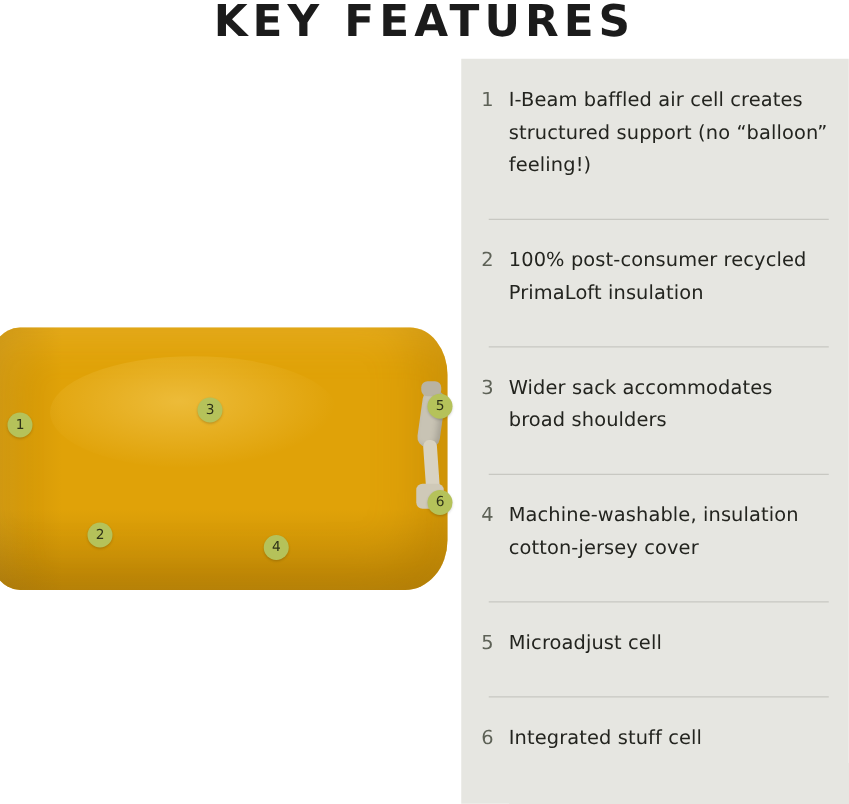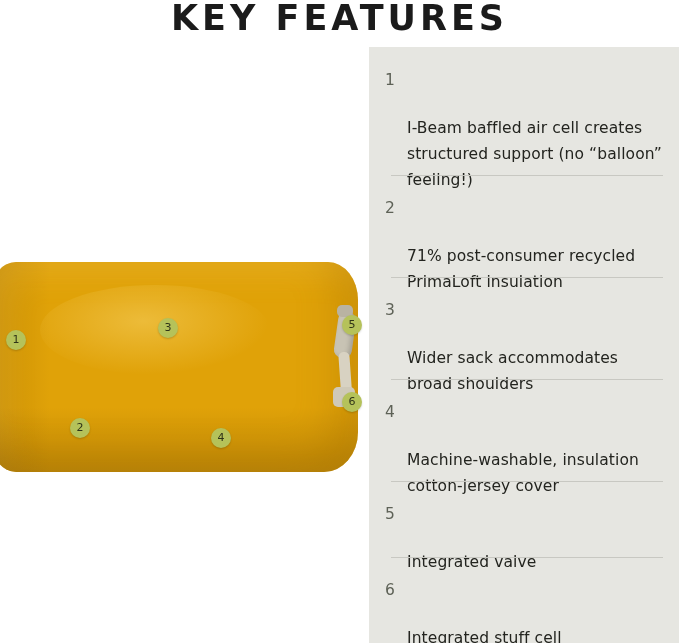--- a/index.html
+++ b/index.html
@@ -65,21 +65,20 @@
     line-height: 26px;
     text-align: left;
   }
 
   .feature-text {
     flex: 1 1 auto;
     font-size: 15.5px;
     color: #23241f;
     line-height: 26px;
     letter-spacing: 0.1px;
-    margin-top: 48px;
   }
 
   .divider {
     position: absolute;
     left: 22px;
     width: 272px;
     height: 1px;
     background: #c8c8c2;
   }
 
@@ -219,39 +218,39 @@
   <div class="features-panel">
 
     <div class="feature-row" style="top:20px;">
       <div class="feature-num">1</div>
       <div class="feature-text">I-Beam baffled air cell creates structured support (no “balloon” feeling!)</div>
     </div>
     <div class="divider" style="top:128px;"></div>
 
     <div class="feature-row" style="top:148px;">
       <div class="feature-num">2</div>
-      <div class="feature-text">71% post-consumer recycled PrimaLoft insulation</div>
+      <div class="feature-text">100% post-consumer recycled PrimaLoft insulation</div>
     </div>
     <div class="divider" style="top:230px;"></div>
 
     <div class="feature-row" style="top:250px;">
       <div class="feature-num">3</div>
       <div class="feature-text">Wider sack accommodates broad shoulders</div>
     </div>
     <div class="divider" style="top:332px;"></div>
 
     <div class="feature-row" style="top:352px;">
       <div class="feature-num">4</div>
       <div class="feature-text">Machine-washable, insulation cotton-jersey cover</div>
     </div>
     <div class="divider" style="top:434px;"></div>
 
     <div class="feature-row" style="top:454px;">
       <div class="feature-num">5</div>
-      <div class="feature-text">Integrated valve</div>
+      <div class="feature-text">Microadjust cell</div>
     </div>
     <div class="divider" style="top:510px;"></div>
 
     <div class="feature-row" style="top:530px;">
       <div class="feature-num">6</div>
       <div class="feature-text">Integrated stuff cell</div>
     </div>
 
   </div>
 

